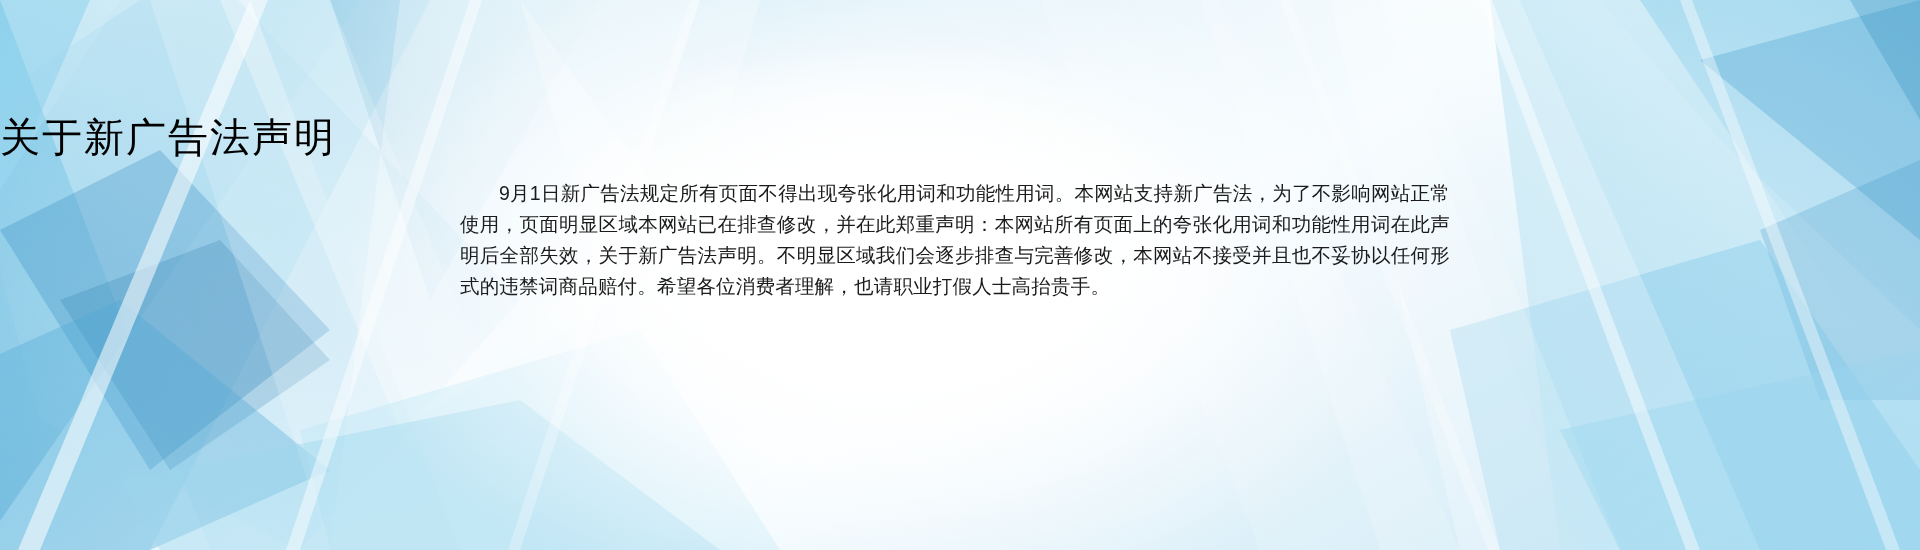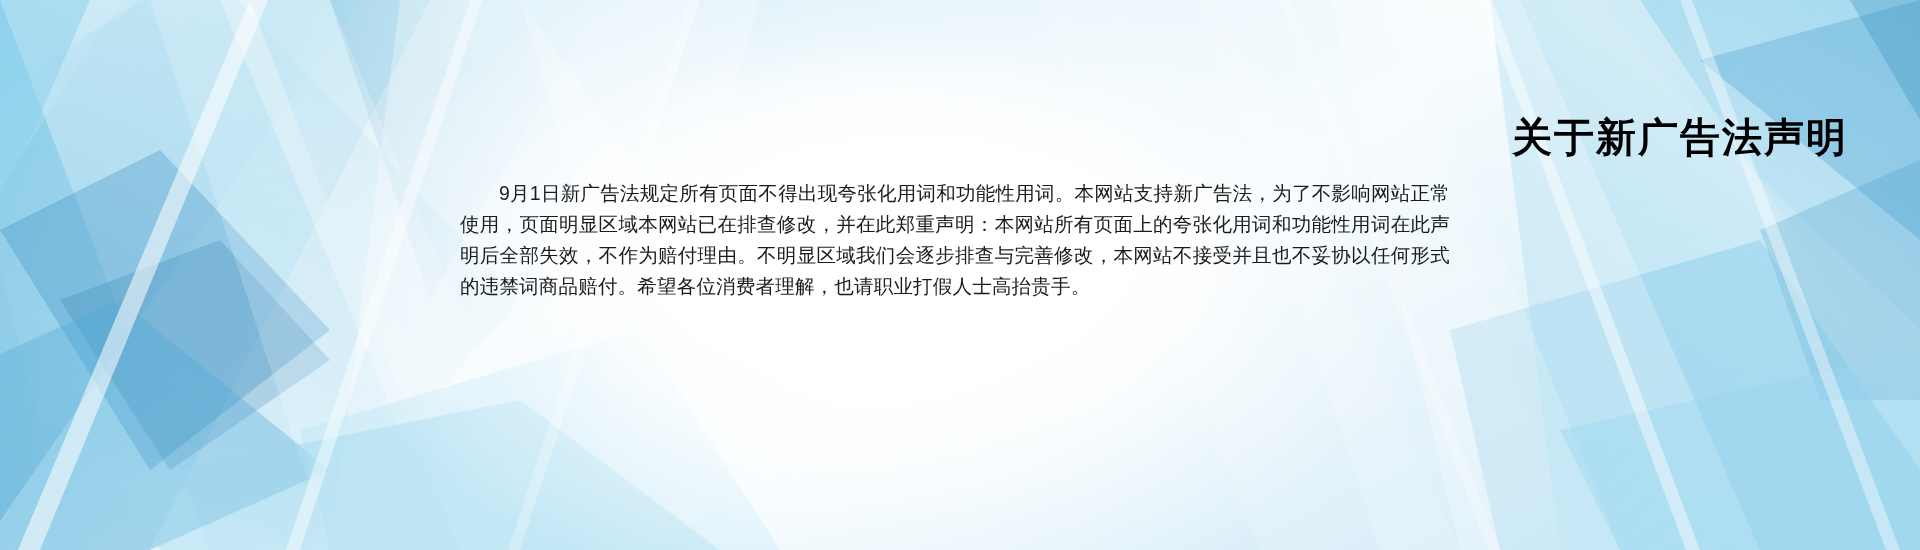--- a/index.html
+++ b/index.html
@@ -59,23 +59,23 @@
     left: 0;
     top: 0;
     width: 1920px;
     height: 550px;
   }
   #title {
     position: absolute;
     top: 86px;
     left: 0;
     width: 1848px;
-    text-align: right;
+    text-align: left;
     font-size: 40px;
-    font-weight: bold;
+    font-weight: normal;
     color: #000000;
     letter-spacing: 2px;
     line-height: 1.2;
   }
   #body-text {
     position: absolute;
     left: 460px;
     top: 178px;
     width: 990px;
     font-size: 19.5px;
@@ -162,17 +162,17 @@
 
     <div class="glow"></div>
     <div class="glow2"></div>
   </div>
 
   <div id="content">
 
     <h1 id="title">关于新广告法声明</h1>
 
     <div id="body-text">
-      <p class="indent">9月1日新广告法规定所有页面不得出现夸张化用词和功能性用词。本网站支持新广告法，为了不影响网站正常使用，页面明显区域本网站已在排查修改，并在此郑重声明：本网站所有页面上的夸张化用词和功能性用词在此声明后全部失效，不作为赔付理由。不明显区域我们会逐步排查与完善修改，本网站不接受并且也不妥协以任何形式的违禁词商品赔付。希望各位消费者理解，也请职业打假人士高抬贵手。</p>
+      <p class="indent">9月1日新广告法规定所有页面不得出现夸张化用词和功能性用词。本网站支持新广告法，为了不影响网站正常使用，页面明显区域本网站已在排查修改，并在此郑重声明：本网站所有页面上的夸张化用词和功能性用词在此声明后全部失效，关于新广告法声明。不明显区域我们会逐步排查与完善修改，本网站不接受并且也不妥协以任何形式的违禁词商品赔付。希望各位消费者理解，也请职业打假人士高抬贵手。</p>
     </div>
 
   </div>
 </div>
 
 </body></html>

